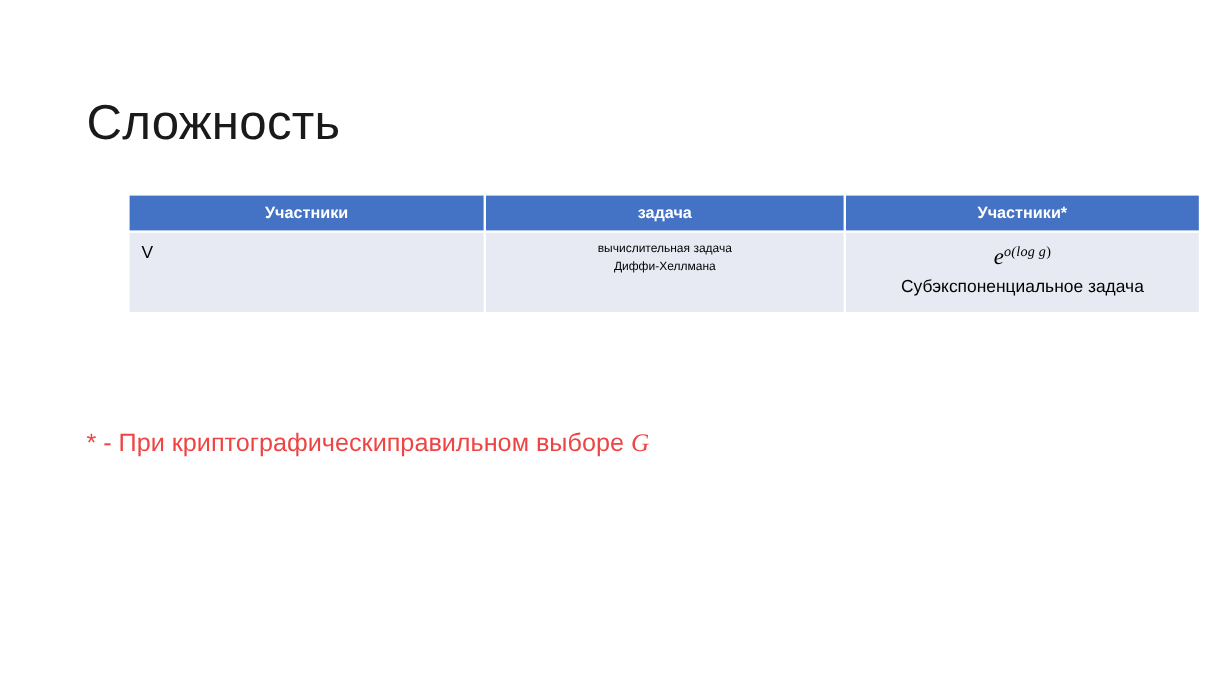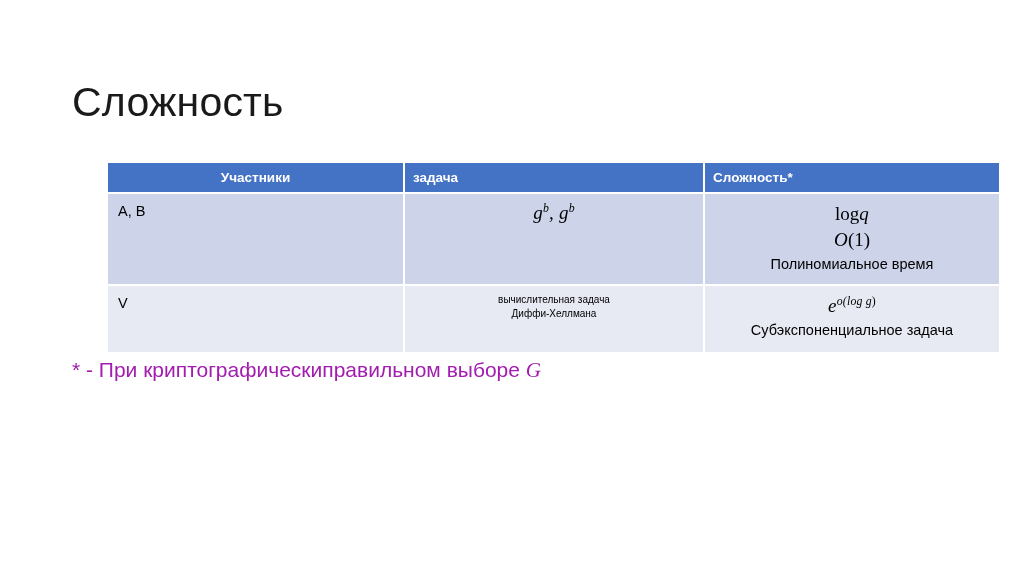--- a/index.html
+++ b/index.html
@@ -58,21 +58,21 @@
   table.complexity-table col.c2 { width: 298px; }
   table.complexity-table col.c3 { width: 294px; }
 
   table.complexity-table thead th {
     background: #4472C4;
     color: #ffffff;
     font-size: 13.5px;
     font-weight: bold;
     height: 29px;
     padding: 0 8px;
-    text-align: left;
+    text-align: center;
     vertical-align: middle;
     border: 0;
   }
   table.complexity-table thead th.th-left {
     text-align: center;
   }
 
   table.complexity-table tbody td {
     border: 0;
     padding: 7px 10px 9px 10px;
@@ -128,21 +128,21 @@
     line-height: 1.45;
   }
 
   
   .footnote {
     position: absolute;
     left: 72px;
     top: 356px;
     font-size: 21px;
     line-height: 1.3;
-    color: #a21caf;
+    color: #ef4444;
     white-space: nowrap;
   }
   .footnote .fn-var {
     font-family: "Liberation Serif", "DejaVu Serif", serif;
     font-style: italic;
     font-size: 21px;
   }
 </style>
 </head>
 <body>
@@ -155,38 +155,25 @@
     <table class="complexity-table">
       <colgroup>
         <col class="c1">
         <col class="c2">
         <col class="c3">
       </colgroup>
       <thead>
         <tr>
           <th class="th-left">Участники</th>
           <th>задача</th>
-          <th>Сложность*</th>
+          <th>Участники*</th>
         </tr>
       </thead>
       <tbody>
 
-        <tr class="row-1">
-          <td class="cell-party">A, B</td>
-
-          <td class="cell-center">
-            <span class="math"><span>g</span><sup>b</sup><span>, </span><span>g</span><sup>b</sup></span>
-          </td>
-
-          <td class="cell-center">
-            <span class="math-line math-up"><span>log</span><span class="math" style="font-size:19px;">q</span></span>
-            <span class="math-line"><span class="math">O</span><span class="math-up">(1)</span></span>
-            <span class="plain-line">Полиномиальное время</span>
-          </td>
-        </tr>
 
         <tr class="row-2">
           <td class="cell-party">V</td>
 
           <td class="cell-center">
             <span class="task-line">вычислительная задача</span>
             <span class="task-line">Диффи-Хеллмана</span>
           </td>
 
           <td class="cell-center">

